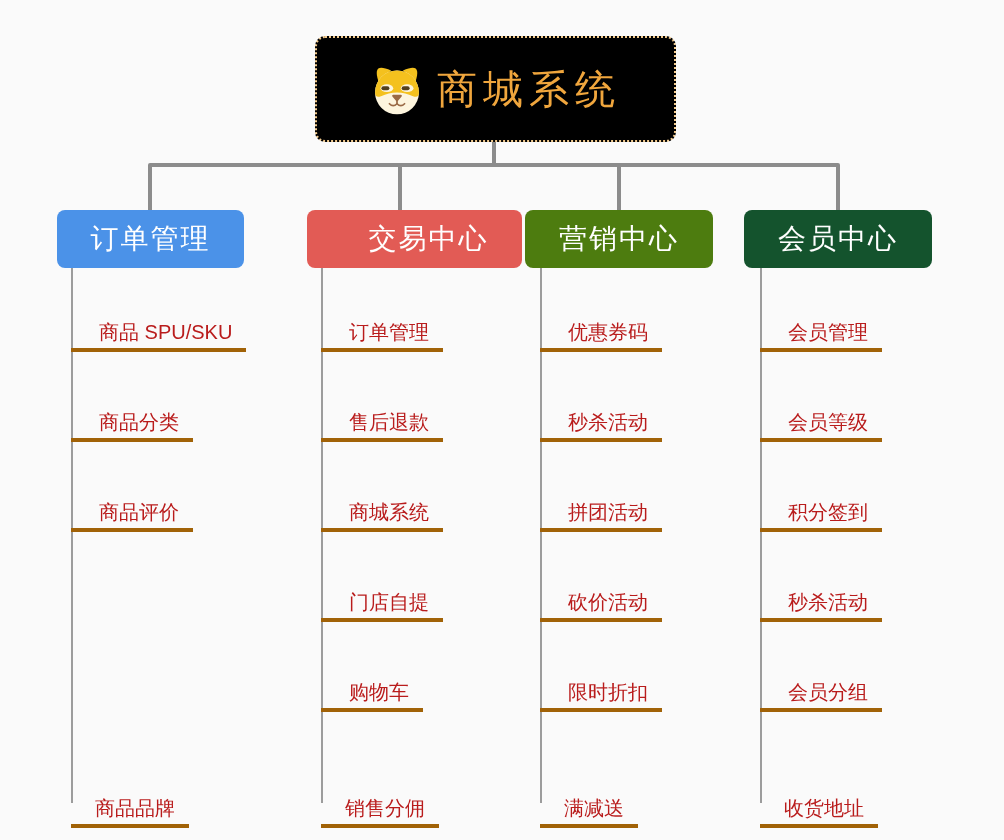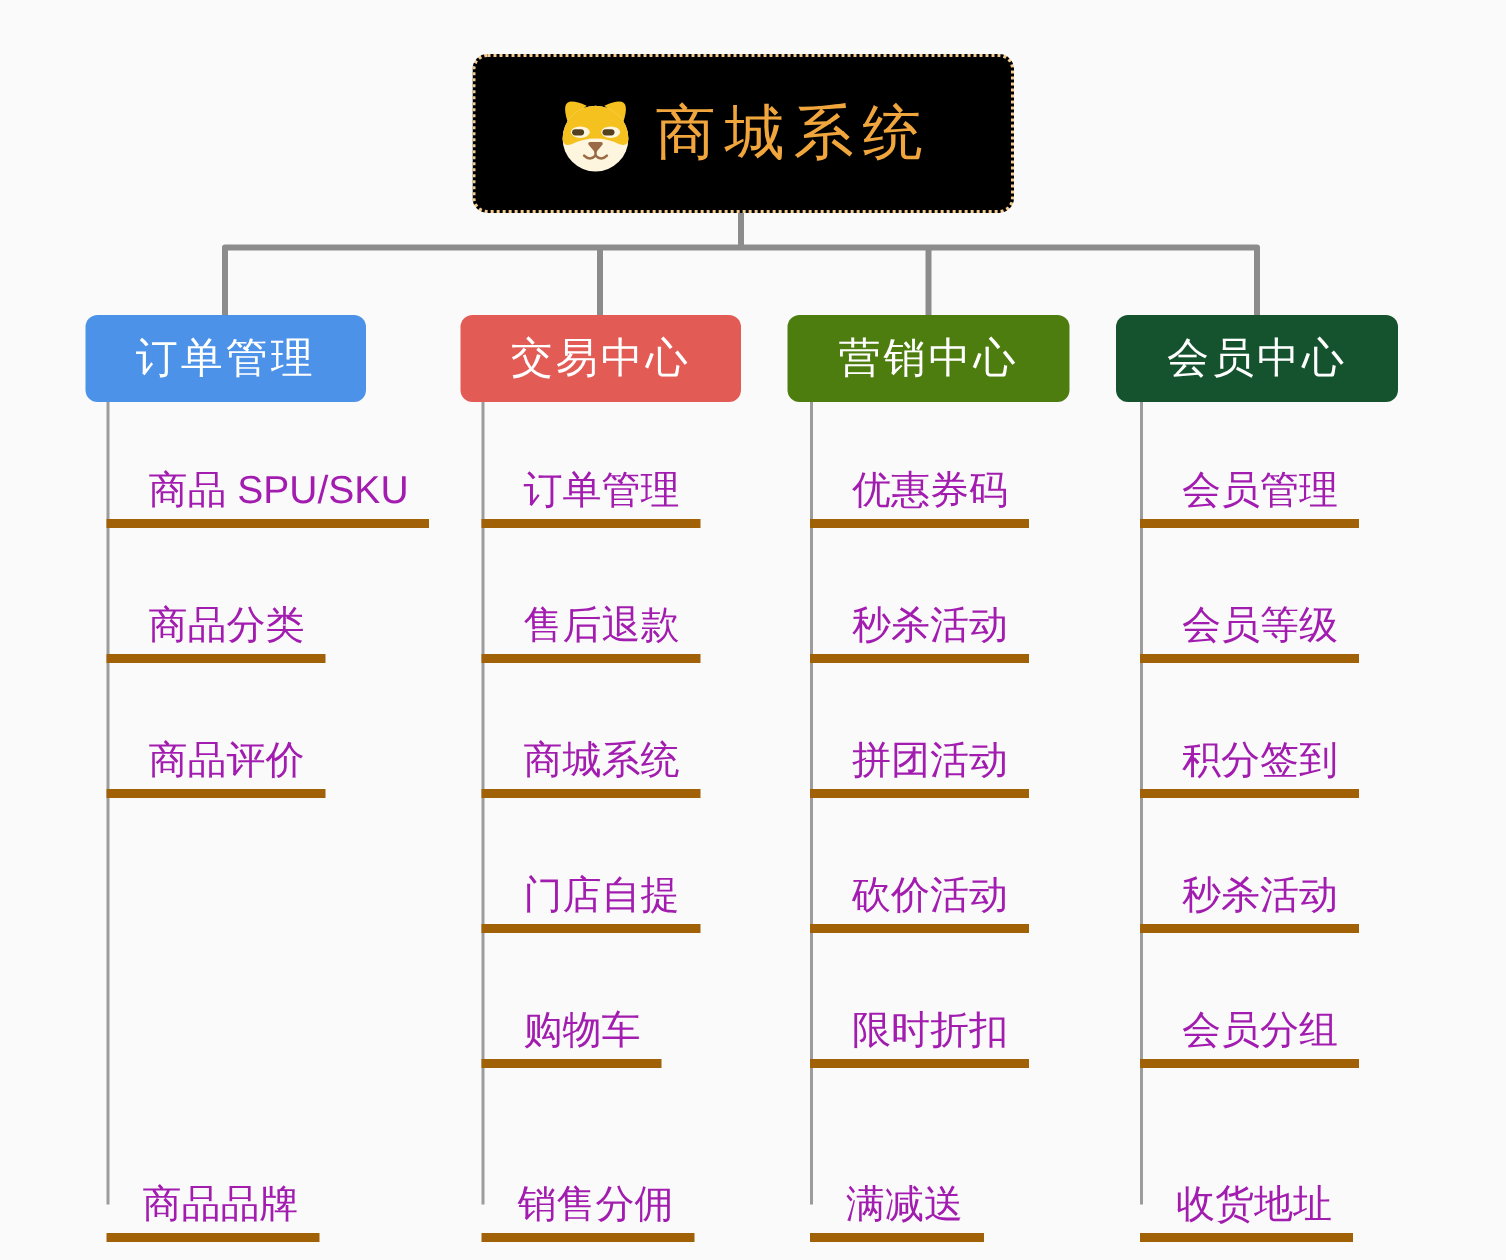--- a/index.html
+++ b/index.html
@@ -31,36 +31,36 @@
   .conn-drop{top:165px;width:4px;height:45px;}
   .drop-0{left:148px;} .drop-1{left:398px;} .drop-2{left:617px;} .drop-3{left:836px;}
 
   
   .branch-box{
     position:absolute;top:210px;height:58px;border-radius:8px;
     display:flex;align-items:center;justify-content:center;
   }
   .branch-label{color:#FFFFFF;font-size:28px;letter-spacing:2px;white-space:nowrap;line-height:1;}
   .box-0{left:57px;width:187px;background:#4B92E8;}
-  .box-1{left:307px;width:187px;background:#E25B55;}
+  .box-1{left:307px;width:187px;background:#E25B55;padding-left:28px;}
   .box-2{left:525px;width:188px;background:#4d7c0f;}
   .box-3{left:744px;width:188px;background:#14532d;}
 
   
   .branch-col{position:absolute;top:268px;width:230px;height:540px;}
   .col-0{left:71px;} .col-1{left:321px;} .col-2{left:540px;} .col-3{left:760px;}
   .rail{position:absolute;left:0;top:0;width:2px;height:535px;background:#9C9C9C;}
   .leaf{
     position:absolute;left:0;height:38px;
     box-sizing:border-box;
     padding:0 14px 5px 28px;
-    border-bottom:6px solid #a16207;
+    border-bottom:4px solid #a16207;
     display:flex;align-items:flex-end;
     white-space:nowrap;
-    font-size:26px;color:#a21caf;line-height:1.1;
+    font-size:20px;color:#b91c1c;line-height:1.1;
   }
   .leaf-0{top:46px;} .leaf-1{top:136px;} .leaf-2{top:226px;}
   .leaf-3{top:316px;} .leaf-4{top:406px;} .leaf-5{top:522px;padding-left:24px;}
 </style>
 </head>
 <body>
 
 <div class="canvas">
 
   <div class="conn conn-root-stub"></div>

